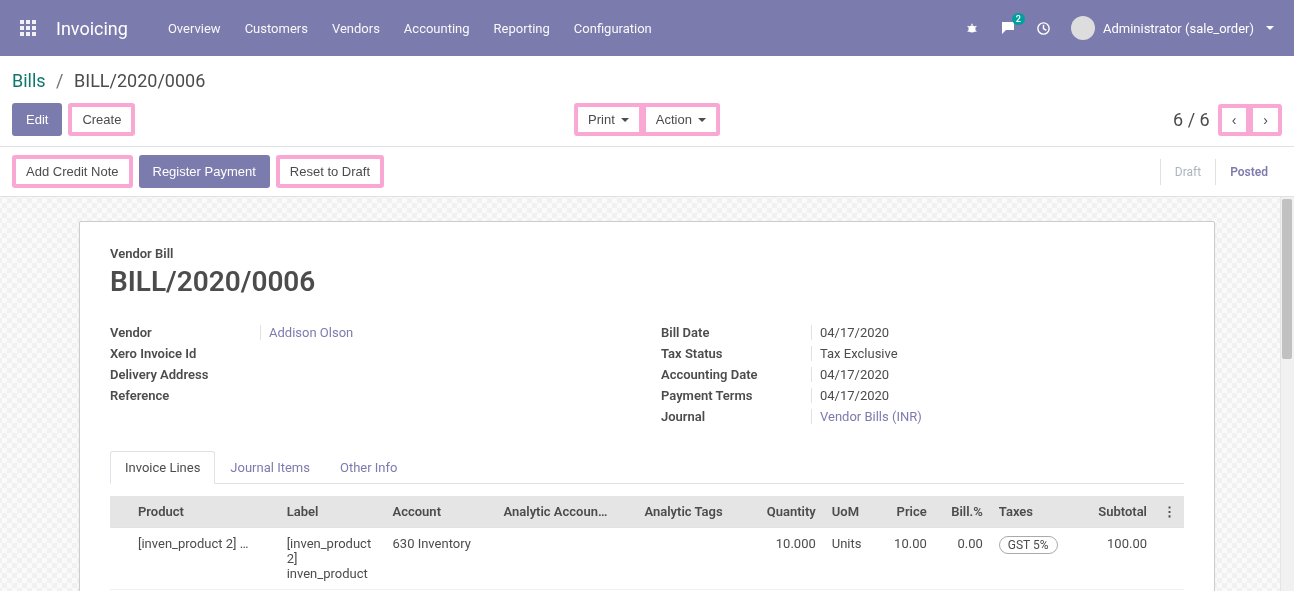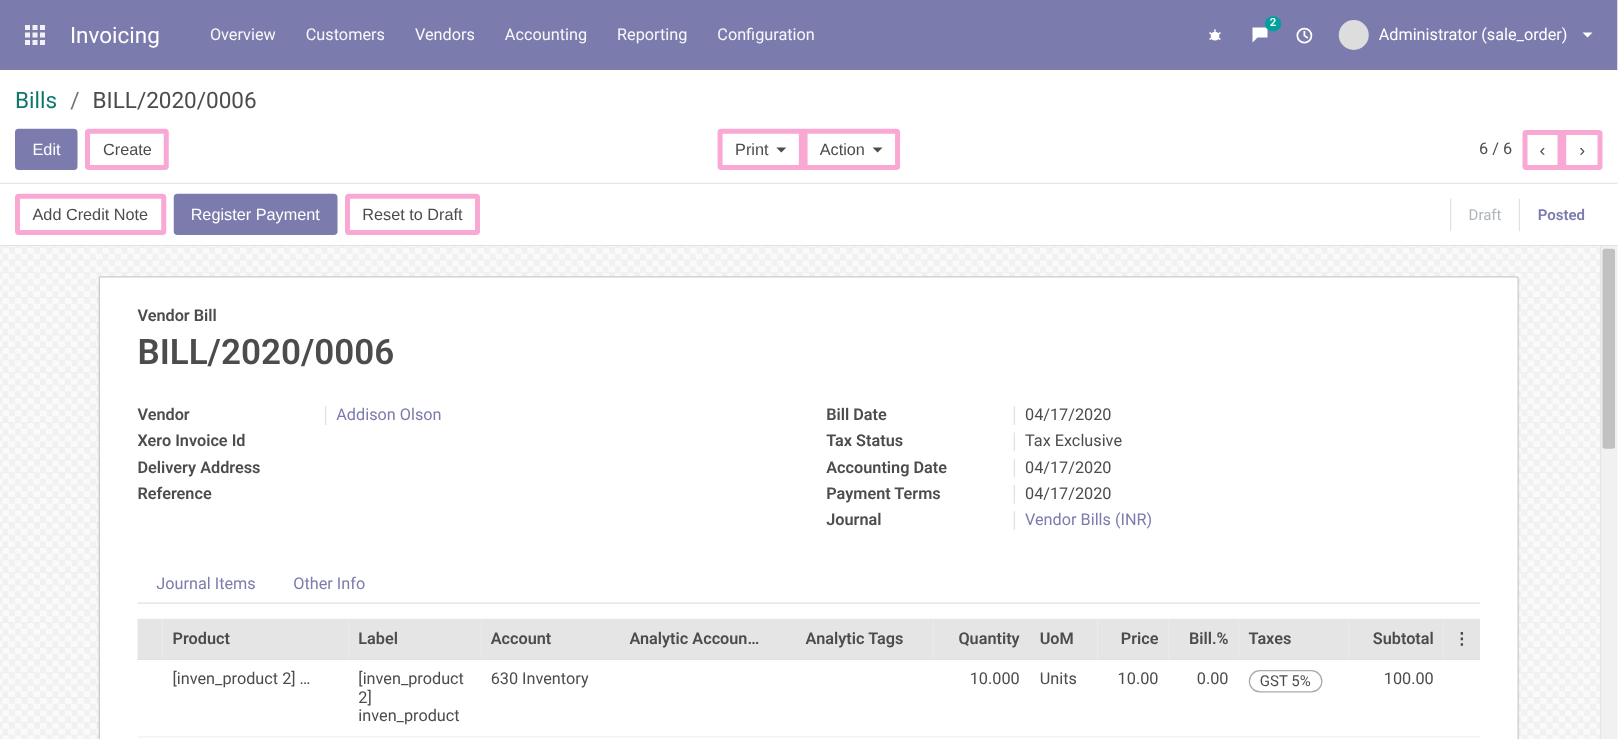--- a/index.html
+++ b/index.html
@@ -26,21 +26,21 @@
 .controls-row { display: flex; align-items: center; padding: 4px 12px 10px 12px; background: #fff; }
 .btn { border: 4px solid #f9a8d4; background: #fff; color: #4c4c4c; padding: 5px 10px; font-size: 13px; border-radius: 3px; cursor: pointer; display: inline-flex; align-items: center; gap: 6px; }
 .btn-primary { background: #7c7bad; color: #fff; border-color: #7c7bad; }
 .btn-group { display: inline-flex; }
 .btn-group .btn { border-radius: 0; margin-left: -1px; }
 .btn-group .btn:first-child { border-top-left-radius: 3px; border-bottom-left-radius: 3px; margin-left: 0; }
 .btn-group .btn:last-child { border-top-right-radius: 3px; border-bottom-right-radius: 3px; }
 .left-controls { display: flex; gap: 6px; }
 .mid-controls { margin-left: auto; margin-right: auto; display: flex; gap: -1px; position: absolute; left: 50%; transform: translateX(-50%); }
 .page-controls { margin-left: auto; display: flex; align-items: center; gap: 8px; }
-.pager-text { color: #4c4c4c; font-size: 13px; }
+.pager-text { color: #4c4c4c; font-size: 18px; }
 .caret-dark { display: inline-block; width: 0; height: 0; border-left: 4px solid transparent; border-right: 4px solid transparent; border-top: 4px solid #4c4c4c; }
 
 .statusbar { display: flex; align-items: center; padding: 8px 12px; background: #fff; border-top: 1px solid #dee2e6; border-bottom: 1px solid #dee2e6; }
 .statusbar-left { display: flex; gap: 6px; }
 .statusbar-right { margin-left: auto; display: flex; align-items: center; }
 .status-step { padding: 6px 14px; font-size: 12px; color: #adb5bd; background: #fff; position: relative; border-left: 1px solid #dee2e6; }
 .status-step.active { color: #7c7bad; font-weight: 600; }
 
 .content-wrap { padding: 24px; background: repeating-conic-gradient(#fafafa 0% 25%, #f1f1f1 0% 50%) 50% / 10px 10px; min-height: 420px; position: relative; }
 .sheet { background: #fff; border: 1px solid #ccc; border-radius: 2px; max-width: 1136px; margin: 0 auto; padding: 24px 30px; box-shadow: 0 1px 3px rgba(0,0,0,0.05); }
@@ -221,20 +221,21 @@
           <div class="o-value o-col-inner">04/17/2020</div>
         </div>
         <div class="o-row">
           <div class="o-label">Journal</div>
           <div class="o-value o-col-inner"><a href="#" class="link">Vendor Bills (INR)</a></div>
         </div>
       </div>
     </div>
 
     <div class="tabs">
+      <div class="tab active">Invoice Lines</div>
       <div class="tab">Journal Items</div>
       <div class="tab">Other Info</div>
     </div>
 
     <table class="o-table">
       <thead>
         <tr>
           <th style="width:20px"></th>
           <th>Product</th>
           <th>Label</th>

